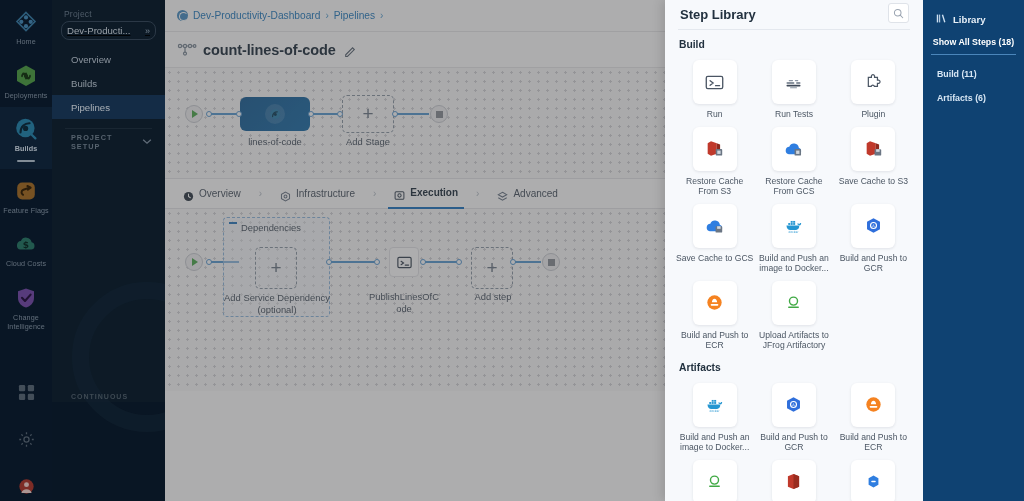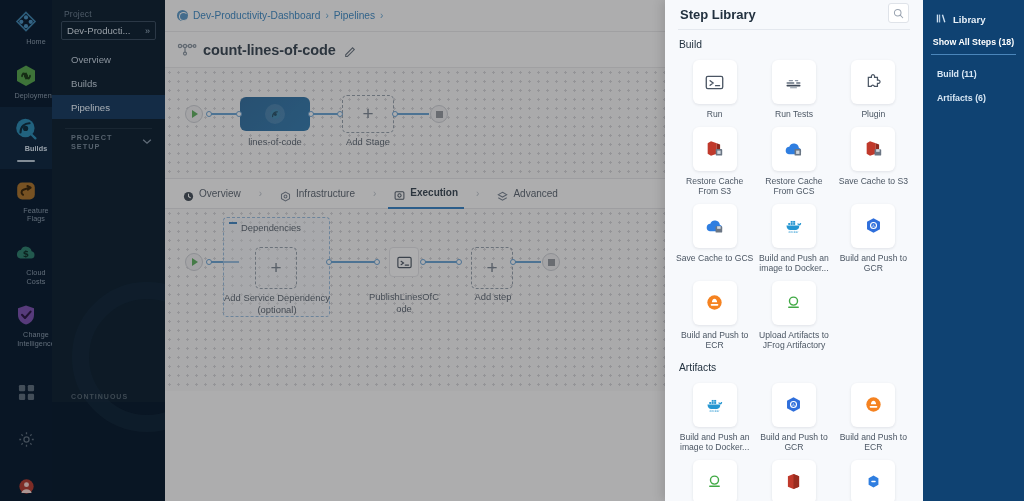--- a/index.html
+++ b/index.html
@@ -18,41 +18,42 @@
     display: flex; flex-direction: column; align-items: center;
   }
   .rail-item {
     width: 52px; padding: 9px 0 7px; display: flex; flex-direction: column;
     align-items: center; gap: 3px; position: relative;
   }
   .rail-item.active { background: #10263d; }
   .rail-ico { width: 26px; height: 26px; display: block; }
   .rail-label {
     font-size: 7.2px; color: #8a98a8; line-height: 8.6px; text-align: center;
-    letter-spacing: .1px; max-width: 50px; margin-left: 20px;
+    letter-spacing: .1px; max-width: 50px;
   }
   .rail-item.active .rail-label { color: #d8e2ec; font-weight: bold; }
   .rail-underline {
     width: 18px; height: 2px; background: #b8c4d0; border-radius: 2px; margin-top: 3px;
   }
   .rail-spacer { flex: 1 1 auto; }
   .rail-mini { width: 52px; padding: 13px 0; display:flex; justify-content:center; }
 
   
   #project-nav {
     position: absolute; left: 52px; top: 0; width: 113px; height: 402px;
     background: #10202f;
   }
   .pn-label {
     font-size: 8.5px; color: #6e7d8c; padding: 9px 0 2px 12px; letter-spacing: .2px;
   }
   .pn-select {
-    margin: 0 9px; height: 19px; border: 1px solid #3b4b5c; border-radius: 2px;
+    margin: 0 9px; height: 19px; border: 1px solid #3b4b5c; border-radius: 8px;
     display: flex; align-items: center; padding: 0 5px; gap: 7px;
     background: transparent;
+    text-decoration: underline;
   }
   .pn-select-text {
     font-size: 9.6px; color: #d6dde4; white-space: nowrap; overflow: hidden;
     flex: 1 1 auto;
   }
   .pn-chev { font-size: 9px; color: #9fb0bf; }
   .pn-item {
     height: 24px; display: flex; align-items: center; padding-left: 19px;
     font-size: 9.6px; color: #c2ccd6;
   }
@@ -211,21 +212,21 @@
     padding: 0 14px 0 15px;
   }
   #sl-title { font-size: 13px; font-weight: bold; color: #22313f; line-height: 14px; }
   #sl-search {
     width: 21px; height: 20px; border: 1px solid #dfe3e9; border-radius: 3px;
     background: #fff; display: flex; align-items: center; justify-content: center;
     position: relative; top: 1px;
   }
   #sl-rule { height: 1px; background: #e4e8ee; margin: 7px 13px 0 13px; }
   .sl-section-title {
-    font-size: 10.3px; font-weight: normal; color: #22313f; padding: 9px 0 0 14px;
+    font-size: 10.3px; font-weight: bold; color: #22313f; padding: 9px 0 0 14px;
   }
   .sl-grid {
     display: grid; grid-template-columns: repeat(3, 1fr);
     padding: 5px 10px 0 10px; row-gap: 2px;
   }
   .sl-cell { display: flex; flex-direction: column; align-items: center; padding-top: 5px; }
   .sl-tile {
     width: 44px; height: 44px; background: #fff; border-radius: 6px;
     box-shadow: 0 1px 3px rgba(20,30,50,.10);
     display: flex; align-items: center; justify-content: center;

